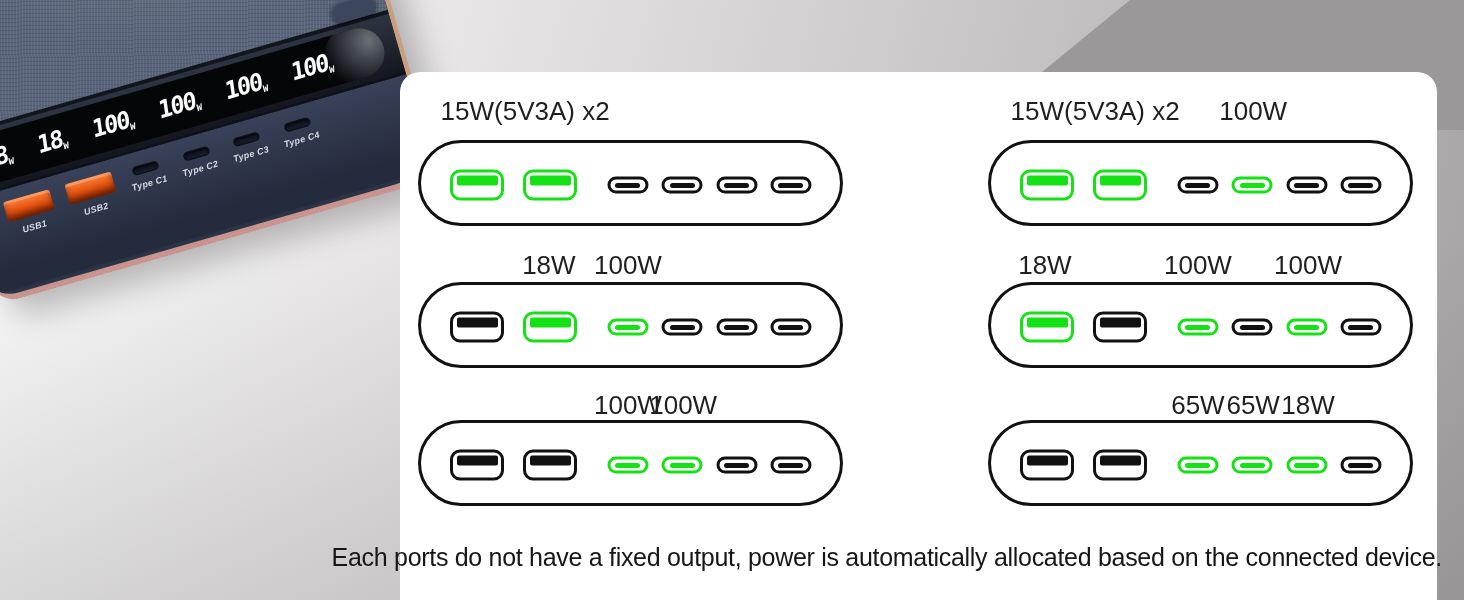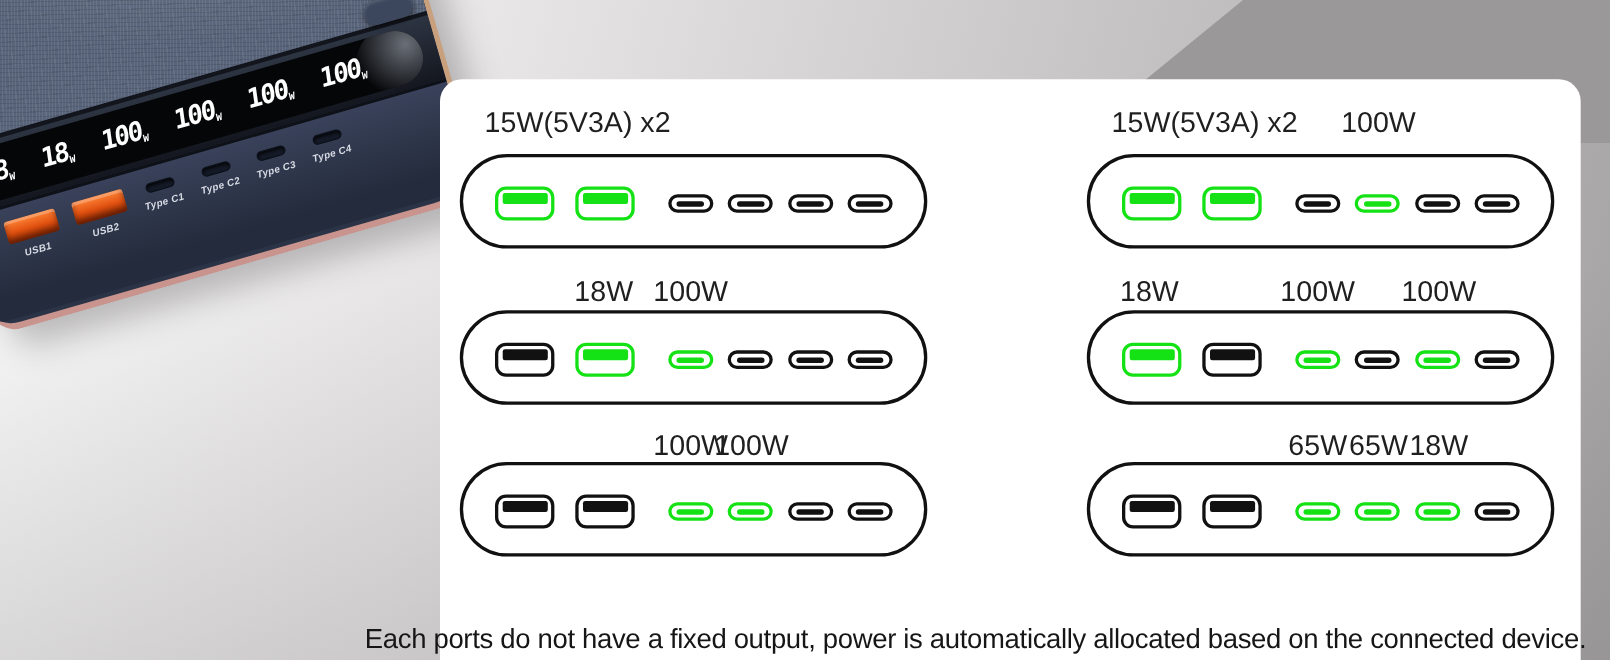--- a/index.html
+++ b/index.html
@@ -86,21 +86,21 @@
   }
 
   
   .heading{
     position:absolute; left:30px; top:301px;
     font-size:36px; font-weight:400; color:#1b1b1b; letter-spacing:-0.5px;
     white-space:nowrap;
   }
   .caption{
     position:absolute; right:22px; top:543px;
-    font-size:25px; color:#161616; letter-spacing:-0.3px; white-space:nowrap;margin-top:24px;
+    font-size:25px; color:#161616; letter-spacing:-0.3px; white-space:nowrap;
   }
 
   
   .panel{
     position:absolute; left:400px; top:72px; width:1037px; height:560px;
     background:#ffffff; border-radius:20px;
   }
   .cell{ position:absolute; width:425px; }
   .cell .labels{ position:absolute; left:0; top:0; width:100%; height:34px; }
   .watt-label{

